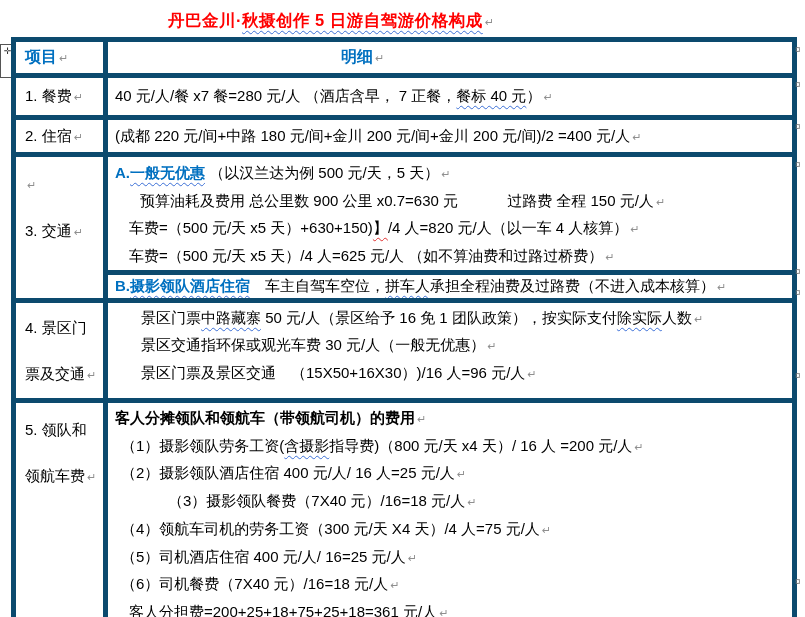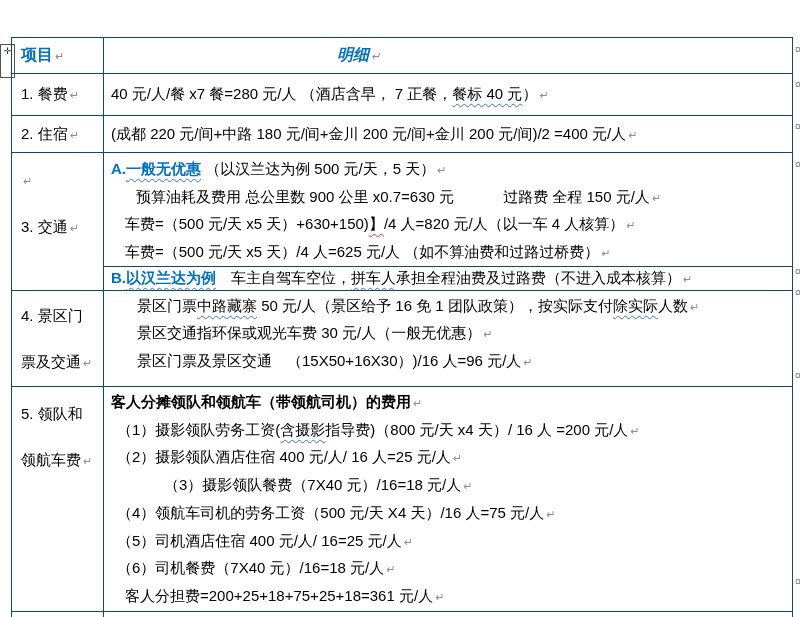--- a/index.html
+++ b/index.html
@@ -5,35 +5,35 @@
   html,body{margin:0;padding:0;background:#fff;}
   .screen{position:relative;width:805px;height:617px;background:#ffffff;overflow:hidden;
           font-family:"Liberation Sans",sans-serif;color:#000;}
   
   .doc-title{position:absolute;left:168px;top:7px;font-size:16.5px;font-weight:bold;
              color:#FF0000;letter-spacing:0.5px;white-space:nowrap;}
   .doc-title .line{display:inline;}
   
   table.price{position:absolute;left:11px;top:37px;width:781px;border-collapse:collapse;
               table-layout:fixed;}
-  td{border:1px solid #0c4a6e;padding:0;vertical-align:top;overflow:hidden;}
+  td{border:5px solid #0c4a6e;padding:0;vertical-align:top;overflow:hidden;}
   td.vmid{vertical-align:middle;}
   .c-label{padding-left:9px;font-size:15px;}
   .c-detail{padding-left:7px;font-size:15px;}
   .line{white-space:pre-wrap;line-height:26px;}
   
   .lh-a .line{line-height:26.5px;} .pt3{padding-top:3px;}
   .lh-b .line{line-height:22px;}
   .lh-t .line{line-height:26.4px;margin-left:26px;} .pt2{padding-top:2px;}
   .lh-g .line{line-height:25.7px;}
   .lbl-multi .line{line-height:46px;}
   .pt4{padding-top:4px;}
   
   .th .line{color:#0070C0;font-weight:bold;font-size:16px;line-height:20px;}
-  .th-detail .line{padding-left:226px;font-style:italic;}
+  .th-detail .line{padding-left:226px;}
   
   .t-blue{color:#0070C0;font-weight:bold;}
   .t-bold{font-weight:bold;}
   .sq-blue{text-decoration:underline;text-decoration-style:wavy;text-decoration-color:#3B6FD6;
            text-decoration-thickness:1px;text-underline-offset:4px;}
   .sq-red{text-decoration:underline;text-decoration-style:wavy;text-decoration-color:#E03030;
           text-decoration-thickness:1px;text-underline-offset:4px;}
   .pilcrow{color:#8F8F8F;font-size:11px;font-weight:normal;margin-left:2px;
            text-decoration:none;display:inline-block;}
   
@@ -41,20 +41,21 @@
             color:#777;line-height:10px;}
   .table-handle{position:absolute;left:0px;top:44px;width:13px;height:32px;
                 border:1px solid #555;background:#fff;font-size:9px;color:#333;
                 text-align:center;line-height:12px;}
 </style>
 </head>
 <body>
 
 <div class="screen">
 
+  <div class="doc-title"><div class="line"><span>丹巴金川·</span><span class="sq-blue">秋摄创作 5 日游自驾游价格构成</span><span class="pilcrow">↵</span></div></div>
 
   <div class="table-handle">✛</div>
 
   <table class="price">
     <colgroup>
         <col style="width:92px">
         <col style="width:689px">
       </colgroup>
     <tbody>
         <tr style="height:36px">
@@ -88,21 +89,21 @@
           </td>
       <td class="c-detail lh-a pt3">
             <div class="line"><span class="t-blue">A.</span><span class="t-blue sq-blue">一般无优惠</span><span> （以汉兰达为例 500 元/天，5 天）</span><span class="pilcrow">↵</span></div>
             <div class="line ind3" style="padding-left: 25px;"><span>预算油耗及费用 总公里数 900 公里 x0.7=630 元　　　 过路费 全程 150 元/人</span><span class="pilcrow">↵</span></div>
             <div class="line ind2" style="padding-left: 14px;"><span>车费=（500 元/天 x5 天）+630+150)</span><span class="sq-red">】</span><span>/4 人=820 元/人（以一车 4 人核算）</span><span class="pilcrow">↵</span></div>
             <div class="line ind2" style="padding-left: 14px;"><span>车费=（500 元/天 x5 天）/4 人=625 元/人 （如不算油费和过路过桥费）</span><span class="pilcrow">↵</span></div>
           </td>
     </tr>
     <tr style="height:23px">
       <td class="c-detail lh-b vmid">
-            <div class="line"><span class="t-blue">B.</span><span class="t-blue sq-blue">以汉兰达为例</span><span>　车主自驾车空位，</span><span class="sq-blue">拼车人</span><span>承担全程油费及过路费（不进入成本核算）</span><span class="pilcrow">↵</span></div>
+            <div class="line"><span class="t-blue">B.</span><span class="t-blue sq-blue">摄影领队酒店住宿</span><span>　车主自驾车空位，</span><span class="sq-blue">拼车人</span><span>承担全程油费及过路费（不进入成本核算）</span><span class="pilcrow">↵</span></div>
           </td>
     </tr>
     <tr style="height:80px">
       <td class="c-label lbl-multi pt2">
             <div class="line"><span>4. 景区门</span></div>
             <div class="line"><span>票及交通</span><span class="pilcrow">↵</span></div>
           </td>
       <td class="c-detail lh-t pt2">
             <div class="line"><span>景区门票</span><span class="sq-blue">中路藏寨</span><span> 50 元/人（景区给予 16 免 1 团队政策），按实际支付</span><span class="sq-blue">除实际</span><span>人数</span><span class="pilcrow">↵</span></div>
             <div class="line"><span>景区交通指环保或观光车费 30 元/人（一般无优惠）</span><span class="pilcrow">↵</span></div>
@@ -112,21 +113,21 @@
     <tr style="height:207px">
       <td class="c-label lbl-multi pt4">
             <div class="line"><span>5. 领队和</span></div>
             <div class="line"><span>领航车费</span><span class="pilcrow">↵</span></div>
           </td>
       <td class="c-detail lh-g pt2">
             <div class="line"><span class="t-bold">客人分摊领队和领航车（带领航司机）的费用</span><span class="pilcrow">↵</span></div>
             <div class="line ind1" style="padding-left: 6px;"><span>（1）摄影领队劳务工资(</span><span class="sq-blue">含摄影</span><span>指导费)（800 元/天 x4 天）/ 16 人 =200 元/人</span><span class="pilcrow">↵</span></div>
             <div class="line ind1" style="padding-left: 6px;"><span>（2）摄影领队酒店住宿 400 元/人/ 16 人=25 元/人</span><span class="pilcrow">↵</span></div>
             <div class="line ind1" style="padding-left: 6px; margin-left: 47px;"><span>（3）摄影领队餐费（7X40 元）/16=18 元/人</span><span class="pilcrow">↵</span></div>
-            <div class="line ind1" style="padding-left: 6px;"><span>（4）领航车司机的劳务工资（500 元/天 X4 天）/16 人=75 元/人</span><span class="pilcrow">↵</span></div>
+            <div class="line ind1" style="padding-left: 6px;"><span>（4）领航车司机的劳务工资（300 元/天 X4 天）/4 人=75 元/人</span><span class="pilcrow">↵</span></div>
             <div class="line ind1" style="padding-left: 6px;"><span>（5）司机酒店住宿 400 元/人/ 16=25 元/人</span><span class="pilcrow">↵</span></div>
             <div class="line ind1" style="padding-left: 6px;"><span>（6）司机餐费（7X40 元）/16=18 元/人</span><span class="pilcrow">↵</span></div>
             <div class="line ind2" style="padding-left: 14px;"><span>客人分担费=200+25+18+75+25+18=361 元/人</span><span class="pilcrow">↵</span></div>
           </td>
     </tr>
     <tr style="height:37px">
       <td class="c-label vmid">
             <div class="line"></div>
           </td>
       <td class="c-detail vmid">

